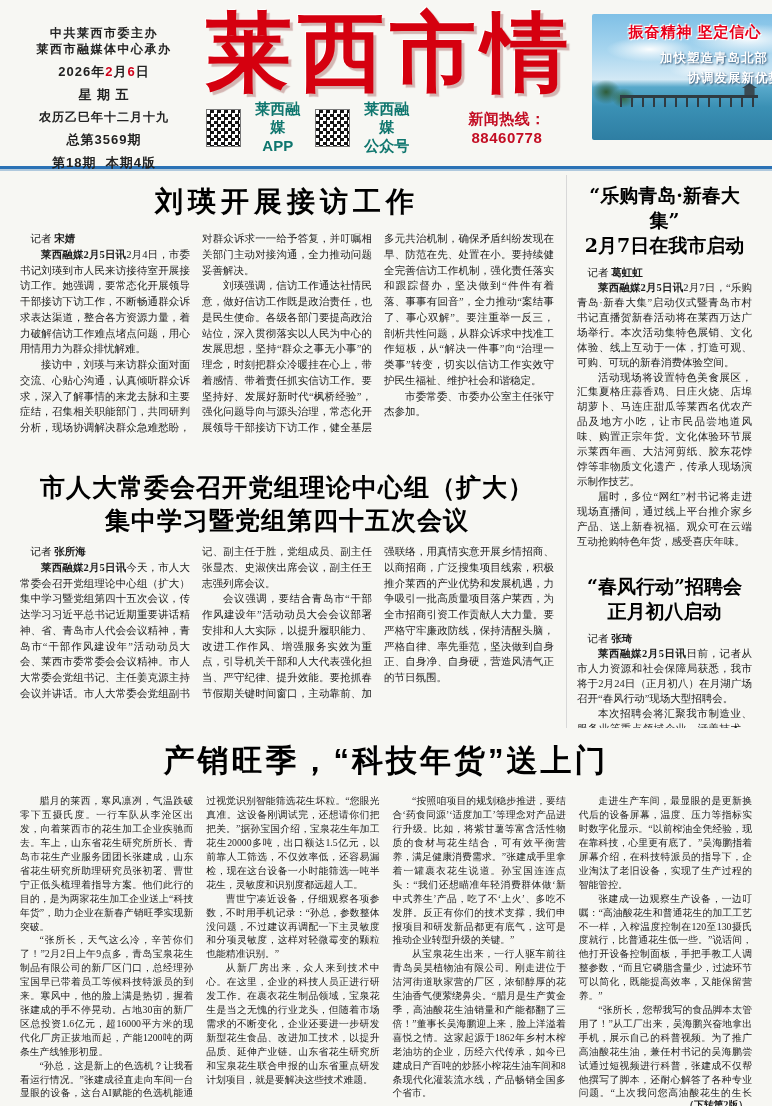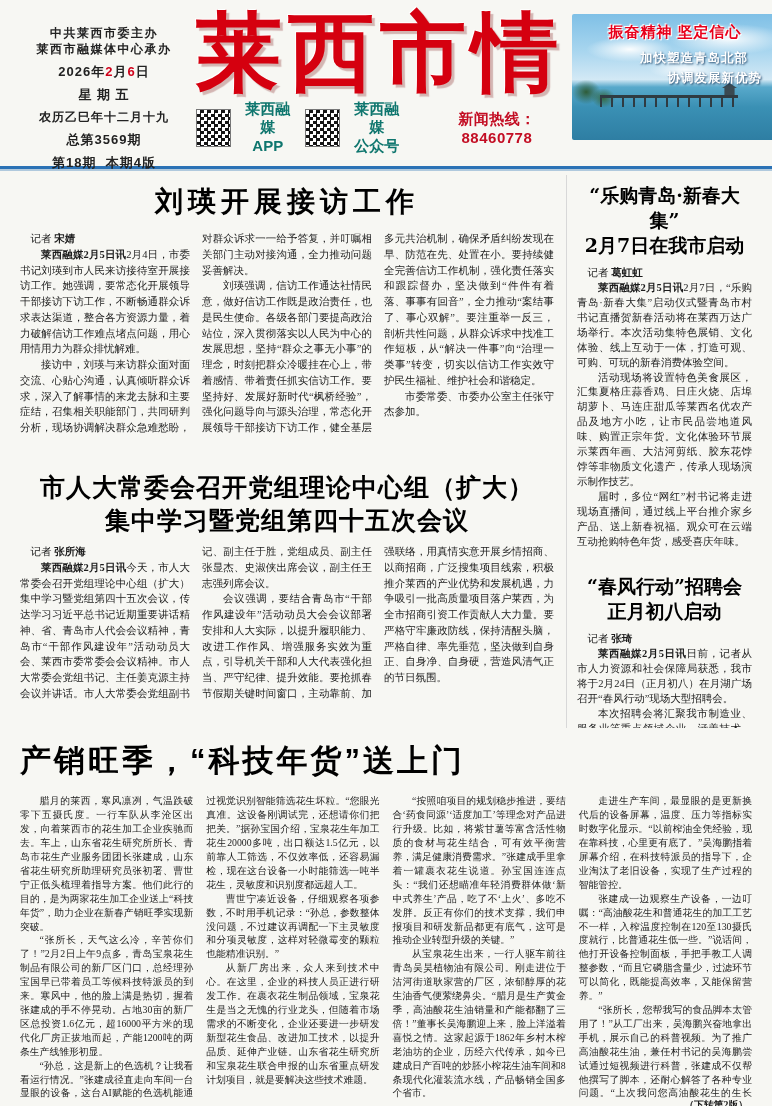--- a/index.html
+++ b/index.html
@@ -3,21 +3,21 @@
 <meta charset="utf-8">
 <style>
   html,body{margin:0;padding:0;}
   body{
     width:772px;height:1106px;overflow:hidden;
     background:#f7f7f3;color:#1c1c1c;
     font-family:"Liberation Serif","DejaVu Serif",serif;
   }
   .page{box-sizing:border-box;width:772px;height:1106px;padding:8px 20px 0;}
   
-  .masthead{display:grid;grid-template-columns:168px 1fr 206px;column-gap:8px;height:152px;}
+  .masthead{display:grid;grid-template-columns:168px 1fr 206px;column-gap:18px;height:152px;}
   .mast-left{text-align:center;font-family:"Liberation Sans","DejaVu Sans",sans-serif;padding-top:18px;}
   .mast-left .org{font-size:12px;font-weight:700;letter-spacing:1.5px;line-height:1.32;color:#222;}
   .mast-left .mast-line{font-size:13px;font-weight:600;margin-top:5px;letter-spacing:1px;color:#222;}
   .mast-left .rd{color:#d0021b;}
   .mast-left b{font-weight:800;}
   .mast-center{position:relative;text-align:center;}
   .mast-title{
     font-size:86px;line-height:1.02;font-weight:900;color:#d5000f;
     font-family:"DejaVu Serif","Liberation Serif",serif;letter-spacing:6px;white-space:nowrap;
     text-shadow:3px 3px 1px rgba(120,10,10,.28), -1px -1px 0 #fff;
@@ -51,21 +51,21 @@
   .banner-sub2{top:56px;right:16px;}
   .mast-rule{height:3px;background:#2b72b5;margin:6px -20px 0;box-shadow:0 2px 0 rgba(43,114,181,.35);}
   
   .content{display:flex;margin-top:6px;}
   .main-col{flex:1;min-width:0;padding-right:12px;box-sizing:border-box;}
   .side-col{width:186px;box-sizing:border-box;padding-left:10px;border-left:1px solid #d8d8d8;}
   .headline1{margin:8px 0 10px;text-align:center;font-family:"Liberation Sans","DejaVu Sans",sans-serif;
     font-weight:900;font-size:28px;letter-spacing:5px;color:#000;}
   .headline2{margin:14px 0 8px;text-align:center;font-family:"Liberation Sans","DejaVu Sans",sans-serif;
     font-weight:900;font-size:25px;line-height:1.3;letter-spacing:1px;color:#000;}
-  .headline3{margin:12px 0;text-align:left;font-family:"Liberation Sans","DejaVu Sans",sans-serif;
+  .headline3{margin:12px 0;text-align:center;font-family:"Liberation Sans","DejaVu Sans",sans-serif;
     font-weight:900;font-size:31px;letter-spacing:3px;color:#000;}
   .side-head{margin:8px 0;text-align:center;font-weight:800;font-size:19px;line-height:1.32;color:#000;
     font-family:"DejaVu Serif","Liberation Serif",serif;}
   .body-text{font-size:10.5px;line-height:1.5;text-align:justify;color:#1c1c1c;overflow:hidden;}
   .body-text p{margin:0;text-indent:2em;}
   .byline{text-indent:1em !important;}
   .byline b{font-weight:800;}
   .dateline{font-weight:800;}
   .cols-3{column-count:3;column-gap:12px;}
   .cols-4{column-count:4;column-gap:13px;}

